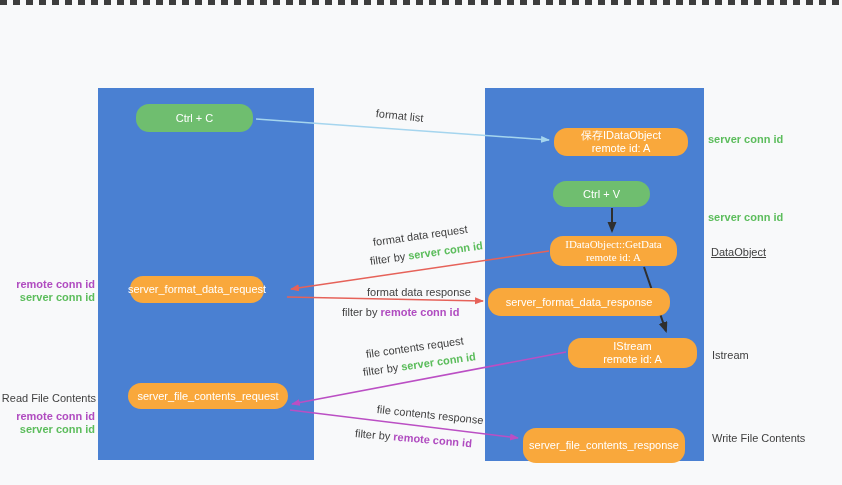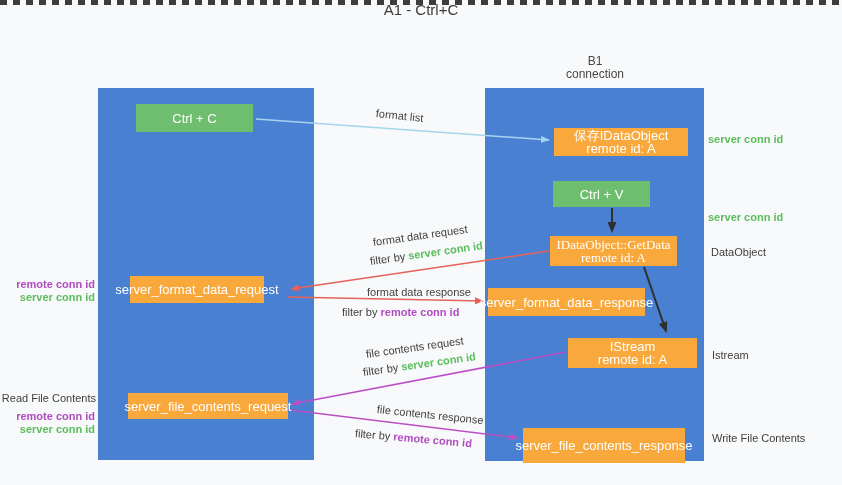--- a/index.html
+++ b/index.html
@@ -3,45 +3,40 @@
 <meta charset="utf-8">
 <style>
   html,body{margin:0;padding:0;}
   body{background:#f8f9fa;font-family:"Liberation Sans",sans-serif;}
   .canvas{position:relative;width:842px;height:485px;background:#f8f9fa;overflow:hidden;}
   .abs{position:absolute;}
   .title{left:0;top:7;width:842px;text-align:center;font-size:15px;color:#3c3c3c;line-height:20px;}
   .lane{background:#4a80d2;}
   .hdr{text-align:center;font-size:12px;color:#474747;line-height:13px;}
   .node{display:flex;flex-direction:column;align-items:center;justify-content:center;
-        color:#fff;font-size:13px;line-height:13px;text-align:center;white-space:nowrap;}
+        color:#fff;font-size:11px;line-height:13px;text-align:center;white-space:nowrap;border-radius:13px;}
   .green{background:#6fbe6f;}
   .orange{background:#f9a83c;}
   .dashed{left:0;top:169;width:842px;height:5px;
           background:repeating-linear-gradient(90deg,#3d3d3d 0 7px,transparent 7px 13px);}
   .albl{font-size:11px;color:#3f3f3f;white-space:nowrap;transform-origin:left center;}
   .side{font-size:11px;color:#3f3f3f;white-space:nowrap;}
   .green-t{color:#5cbd5c;font-weight:bold;}
   .purple-t{color:#b04cc0;font-weight:bold;}
   .ralign{text-align:right;line-height:13px;font-size:11px;}
   svg{pointer-events:none;}
 </style>
 </head>
 <body>
 
 <div class="canvas">
 
   <div class="abs title">
-    <div>A1 - Ctrl+C</div>
   </div>
 
-  <div class="abs hdr" style="left:545px;top:55px;width:100px;">
-    <div>B1</div>
-    <div>connection</div>
-  </div>
 
   <div class="abs lane" style="left:98px;top:88px;width:216px;height:372px;"></div>
   <div class="abs lane" style="left:485px;top:88px;width:219px;height:373px;"></div>
 
   <div class="abs dashed"></div>
 
   <svg class="abs" style="left:0;top:0;" width="842" height="485">
     <defs>
       <marker id="mblue" markerWidth="10" markerHeight="9" refX="8" refY="3.5" orient="auto" markerUnits="userSpaceOnUse">
         <path d="M0,0 L9,3.5 L0,7 Z" fill="#a5d5ee"></path>
@@ -80,30 +75,30 @@
 
   <div class="abs node orange" style="left:550px;top:236px;width:127px;height:30px;font-family:Liberation Serif, serif;">
     <span>IDataObject::GetData</span>
     <span>remote id: A</span>
   </div>
 
   <div class="abs node orange" style="left:130px;top:276px;width:134px;height:27px;">
     <span>server_format_data_request</span>
   </div>
 
-  <div class="abs node orange" style="left:488px;top:288px;width:157px;height:28px;">
+  <div class="abs node orange" style="left:488px;top:288px;width:182px;height:28px;">
     <span>server_format_data_response</span>
   </div>
 
   <div class="abs node orange" style="left:568px;top:338px;width:129px;height:30px;">
     <span>IStream</span>
     <span>remote id: A</span>
   </div>
 
-  <div class="abs node orange" style="left:128px;top:393px;width:160px;height:26px;">
+  <div class="abs node orange" style="left:128px;top:383px;width:160px;height:26px;">
     <span>server_file_contents_request</span>
   </div>
 
   <div class="abs node orange" style="left:523px;top:428px;width:162px;height:35px;">
     <span>server_file_contents_response</span>
   </div>
 
   <div class="abs albl" style="left:376px;top:107px;transform:rotate(6deg);">format list</div>
 
   <div class="abs albl" style="left:373px;top:236px;transform:rotate(-8deg);">format data request</div>
@@ -125,21 +120,21 @@
   </div>
 
   <div class="abs albl" style="left:377px;top:403px;transform:rotate(6deg);">file contents response</div>
   <div class="abs albl" style="left:355px;top:427px;transform:rotate(5deg);">
     <span>filter by</span>
     <span class="purple-t">remote conn id</span>
   </div>
 
   <div class="abs side green-t" style="left:708px;top:133px;">server conn id</div>
   <div class="abs side green-t" style="left:708px;top:211px;">server conn id</div>
-  <div class="abs side" style="left:711px;top:246px;">DataObject</div>
+  <div class="abs side" style="left:711px;top:246px;text-decoration:underline;">DataObject</div>
   <div class="abs side" style="left:712px;top:349px;">Istream</div>
   <div class="abs side" style="left:712px;top:432px;">Write File Contents</div>
 
   <div class="abs ralign" style="left:0px;top:278px;width:95px;">
     <div class="purple-t">remote conn id</div>
     <div class="green-t">server conn id</div>
   </div>
   <div class="abs ralign side" style="left:0px;top:392px;width:96px;">Read File Contents</div>
   <div class="abs ralign" style="left:0px;top:410px;width:95px;">
     <div class="purple-t">remote conn id</div>

